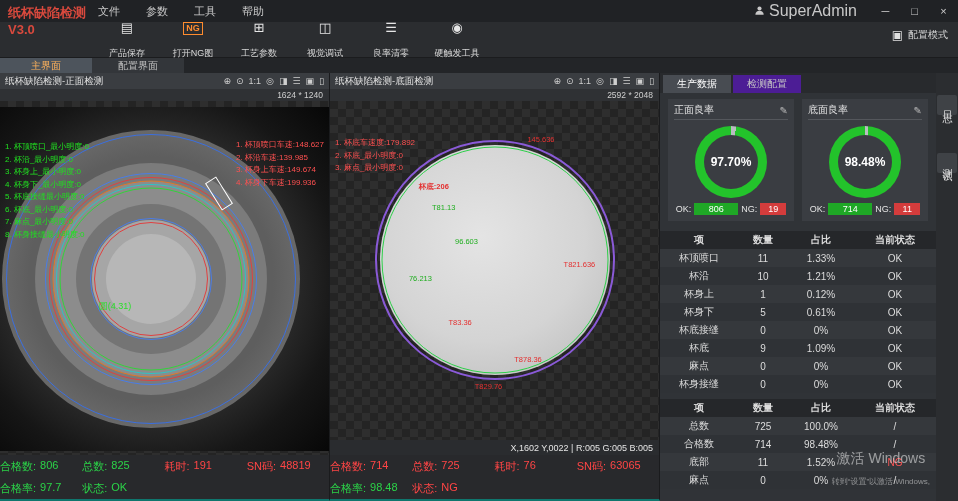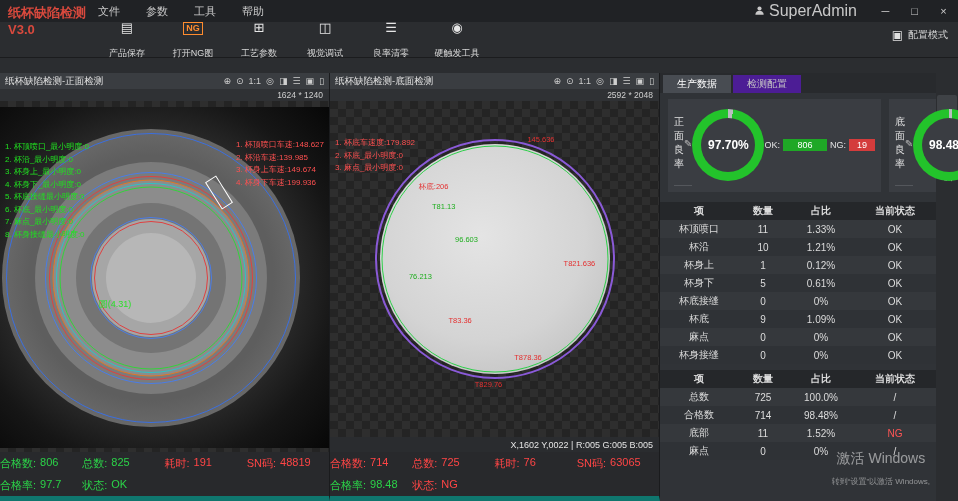--- a/index.html
+++ b/index.html
@@ -32,21 +32,21 @@
     font-size:10px; color:#d8d8d8; cursor:pointer; }
   .mode-icon { font-size:12px; color:#e0e0e0; }
   
   .tabrow { position:absolute; top:58px; left:0; right:0; height:15px; background:#232528; display:flex; }
   .ptab { width:92px; display:flex; align-items:center; justify-content:center; font-size:10px; cursor:pointer; }
   .ptab.active { background:#4d545c; color:#ffb25b; }
   .ptab.inactive { background:#33363a; color:#c0c0c0; }
   
   .main { position:absolute; top:73px; left:0; right:0; bottom:0; display:flex; }
   .cam-panel { width:330px; display:flex; flex-direction:column; border-right:1px solid #1a1b1d;
-    border-bottom:5px solid #0f766e; background:#242424; }
+    border-bottom:2px solid #0f766e; background:#242424; }
   .cam-header { height:16px; background:#3a3d41; display:flex; align-items:center; padding:0 5px; }
   .cam-title { font-size:9.5px; color:#e2e2e2; white-space:nowrap; }
   .cam-icons { margin-left:auto; display:flex; gap:5px; align-items:center; }
   .cam-ic { font-size:9px; color:#cfcfcf; cursor:pointer; line-height:12px; }
   .cam-res { height:12px; background:#2f3134; font-size:8.5px; color:#cfcfcf; text-align:right;
     padding-right:6px; line-height:12px; }
   .cam-image { flex:1; position:relative; overflow:hidden;
     background-color:#242424;
     background-image:
       linear-gradient(45deg,#2e2e2e 25%,transparent 25%,transparent 75%,#2e2e2e 75%),
@@ -93,21 +93,21 @@
   .ann-left-front { left:5px; top:40px; color:#20e020; }
   .ann-right-front { right:5px; top:38px; color:#ff5050; }
   .ann-left-bottom { left:5px; top:36px; color:#ff5050; }
   
   .data-panel { width:276px; background:#303337; display:flex; flex-direction:column; }
   .dp-tabs { height:20px; background:#282a2d; display:flex; gap:2px; padding:2px 0 0 3px; }
   .dp-tab { width:68px; display:flex; align-items:center; justify-content:center; font-size:10px; cursor:pointer; }
   .dp-tab.active { background:#484c52; color:#fff; }
   .dp-tab.inactive { background:#4c1d95; color:#c6c6c6; }
   .dp-gauges { display:flex; gap:8px; padding:6px 8px 4px 8px; }
-  .gauge-card { flex:1; background:#3a3d42; padding:4px 6px 6px 6px; display:flex; flex-direction:row; }
+  .gauge-card { flex:1; background:#3a3d42; padding:4px 6px 6px 6px; display:flex; flex-direction:column; }
   .gc-head { display:flex; justify-content:space-between; align-items:center; font-size:10px; color:#e2e2e2;
     border-bottom:1px solid #54575c; padding-bottom:2px; }
   .gc-pen { color:#b8b8b8; font-size:10px; cursor:pointer; }
   .donut-wrap { display:flex; justify-content:center; margin:6px 0 5px 0; }
   .donut { width:72px; height:72px; border-radius:50%; position:relative; }
   .donut-hole { position:absolute; inset:9px; border-radius:50%; background:#3a3d42;
     display:flex; align-items:center; justify-content:center; font-size:12px; font-weight:bold; color:#fff; }
   .okng { display:flex; align-items:center; justify-content:center; gap:3px; font-size:9px; color:#e4e4e4; }
   .badge { color:#fff; font-size:9px; padding:1px 0; text-align:center; }
   .badge-ok { background:#1fa826; width:44px; }
@@ -187,20 +187,24 @@
           <div class="tb-icon">◉</div>
           <div class="tb-label">硬触发工具</div>
         </div>
       </div>
   </div>
   <div class="mode-btn">
     <span class="mode-icon">▣</span>
     <span>配置模式</span>
   </div>
 
+  <div class="tabrow">
+    <div class="ptab active">主界面</div>
+    <div class="ptab inactive">配置界面</div>
+  </div>
 
   <div class="main">
 
     <div class="cam-panel">
       <div class="cam-header">
         <span class="cam-title">纸杯缺陷检测-正面检测</span>
         <span class="cam-icons">
             <span class="cam-ic">⊕</span>
             <span class="cam-ic">⊙</span>
             <span class="cam-ic">1:1</span>
@@ -291,21 +295,21 @@
           </span>
       </div>
       <div class="cam-res">2592 * 2048</div>
       <div class="cam-image">
         <div class="photo-right">
           <div class="cc o-purple"></div>
           <div class="disc"></div>
           <div class="cc o-green"></div>
           <div>
               <span class="marker red" style="left: 60%; top: 10%;">145.636</span>
-              <span class="marker red" style="left: 27%; top: 24%;">杯底:206</span>
+              <span class="marker red" style="left: 27%; top: 24%; font-weight: bold;">杯底:206</span>
               <span class="marker green" style="left: 31%; top: 30%;">T81.13</span>
               <span class="marker green" style="left: 38%; top: 40%;">96.603</span>
               <span class="marker green" style="left: 24%; top: 51%;">76.213</span>
               <span class="marker red" style="left: 71%; top: 47%;">T821.636</span>
               <span class="marker red" style="left: 36%; top: 64%;">T83.36</span>
               <span class="marker red" style="left: 56%; top: 75%;">T878.36</span>
               <span class="marker red" style="left: 44%; top: 83%;">T829.76</span>
             </div>
         </div>
         <div class="ann ann-left-bottom">

